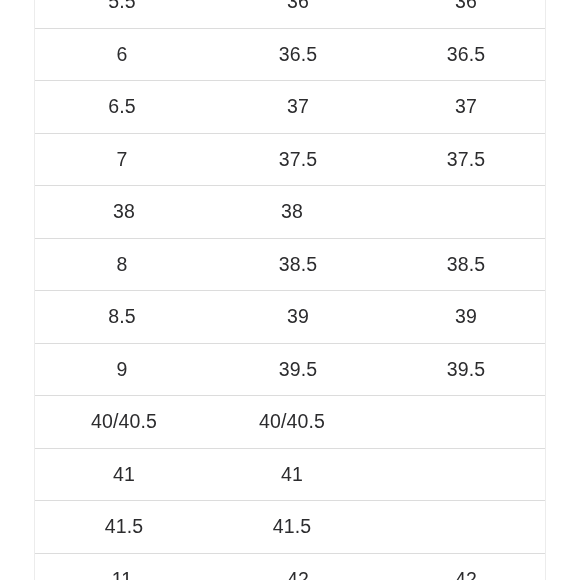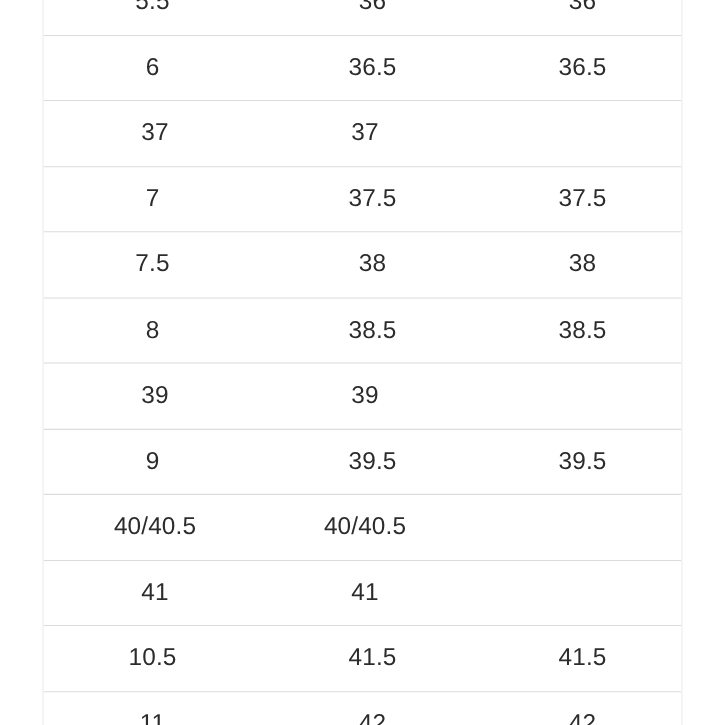--- a/index.html
+++ b/index.html
@@ -83,43 +83,44 @@
         <div class="size-cell col-uk">36</div>
       </div>
 
       <div class="size-row">
         <div class="size-cell col-us">6</div>
         <div class="size-cell col-eu">36.5</div>
         <div class="size-cell col-uk">36.5</div>
       </div>
 
       <div class="size-row">
+        <div class="size-cell col-us">6.5</div>
         <div class="size-cell col-eu">37</div>
         <div class="size-cell col-uk">37</div>
       </div>
 
       <div class="size-row">
         <div class="size-cell col-us">7</div>
         <div class="size-cell col-eu">37.5</div>
         <div class="size-cell col-uk">37.5</div>
       </div>
 
       <div class="size-row">
-        <div class="size-cell col-us">7.5</div>
         <div class="size-cell col-eu">38</div>
         <div class="size-cell col-uk">38</div>
       </div>
 
       <div class="size-row">
         <div class="size-cell col-us">8</div>
         <div class="size-cell col-eu">38.5</div>
         <div class="size-cell col-uk">38.5</div>
       </div>
 
       <div class="size-row">
+        <div class="size-cell col-us">8.5</div>
         <div class="size-cell col-eu">39</div>
         <div class="size-cell col-uk">39</div>
       </div>
 
       <div class="size-row">
         <div class="size-cell col-us">9</div>
         <div class="size-cell col-eu">39.5</div>
         <div class="size-cell col-uk">39.5</div>
       </div>
 
@@ -127,21 +128,20 @@
         <div class="size-cell col-eu">40/40.5</div>
         <div class="size-cell col-uk">40/40.5</div>
       </div>
 
       <div class="size-row">
         <div class="size-cell col-eu">41</div>
         <div class="size-cell col-uk">41</div>
       </div>
 
       <div class="size-row">
-        <div class="size-cell col-us">10.5</div>
         <div class="size-cell col-eu">41.5</div>
         <div class="size-cell col-uk">41.5</div>
       </div>
 
       <div class="size-row">
         <div class="size-cell col-us">11</div>
         <div class="size-cell col-eu">42</div>
         <div class="size-cell col-uk">42</div>
       </div>
 

